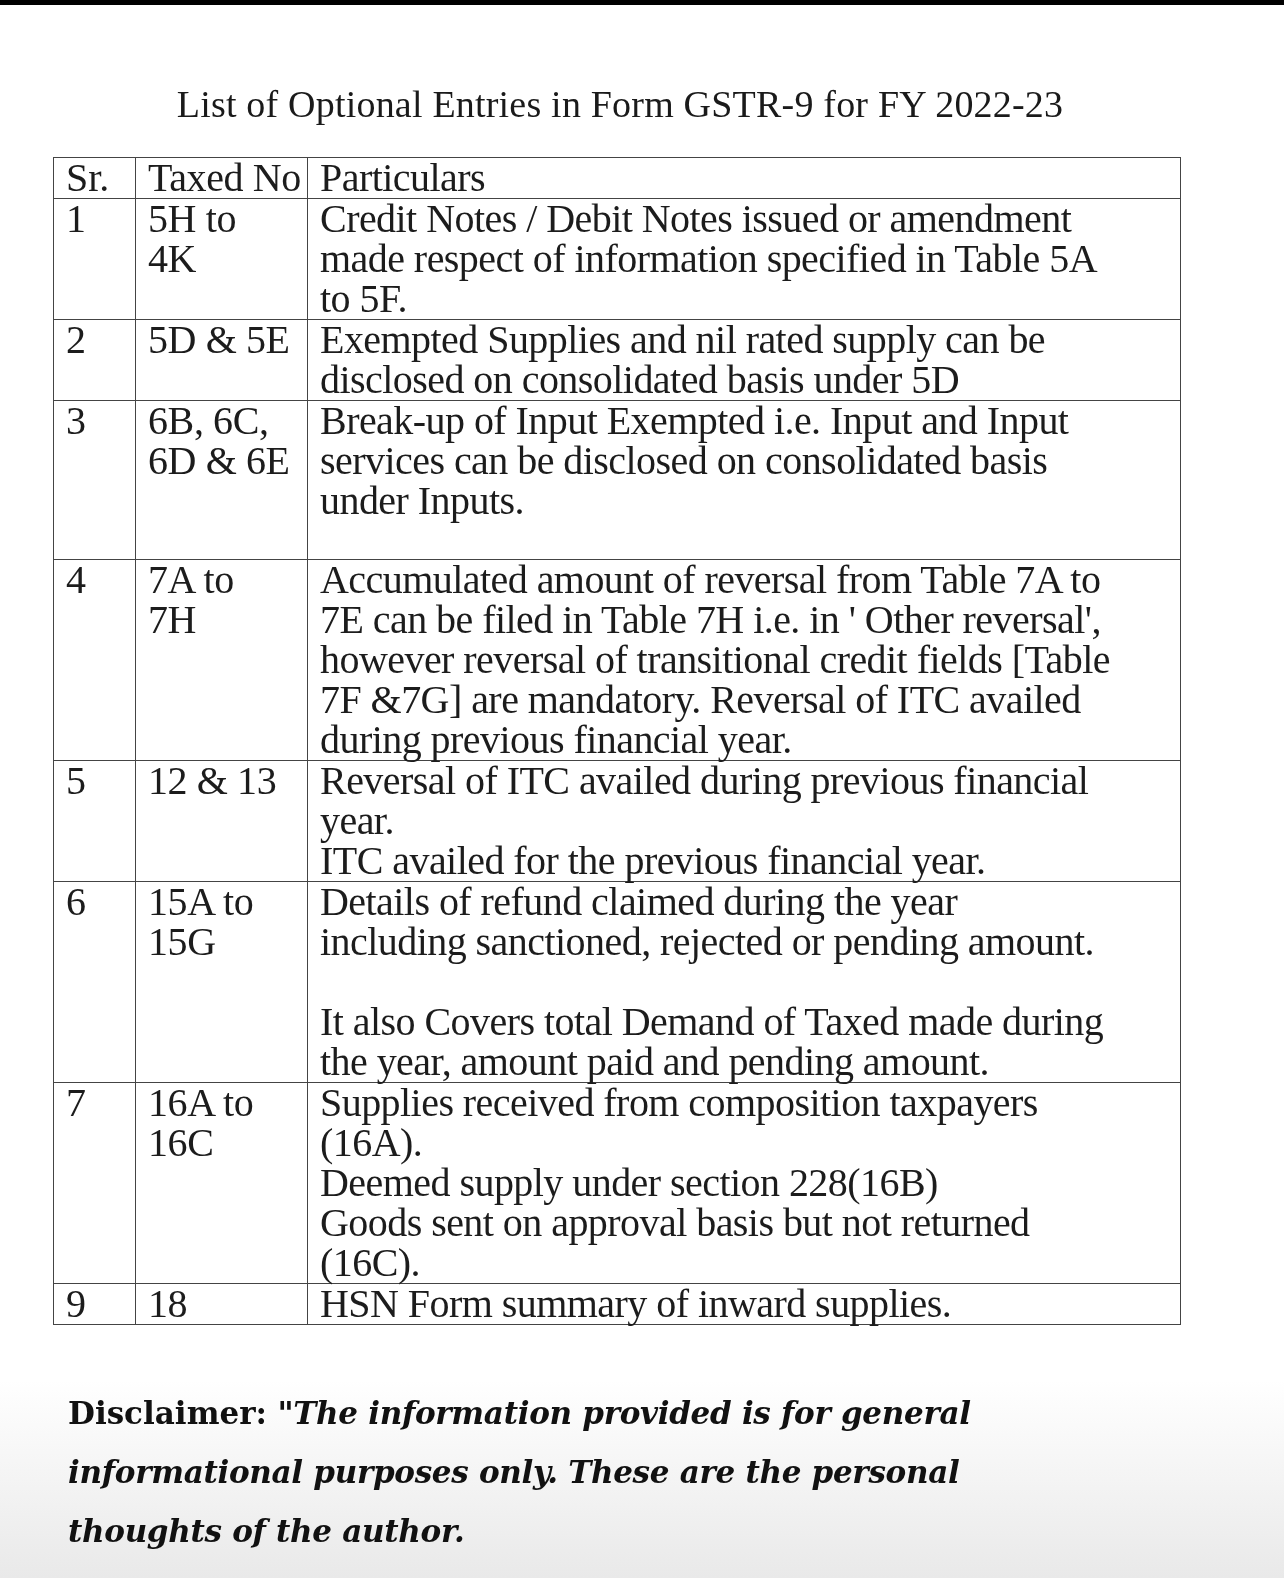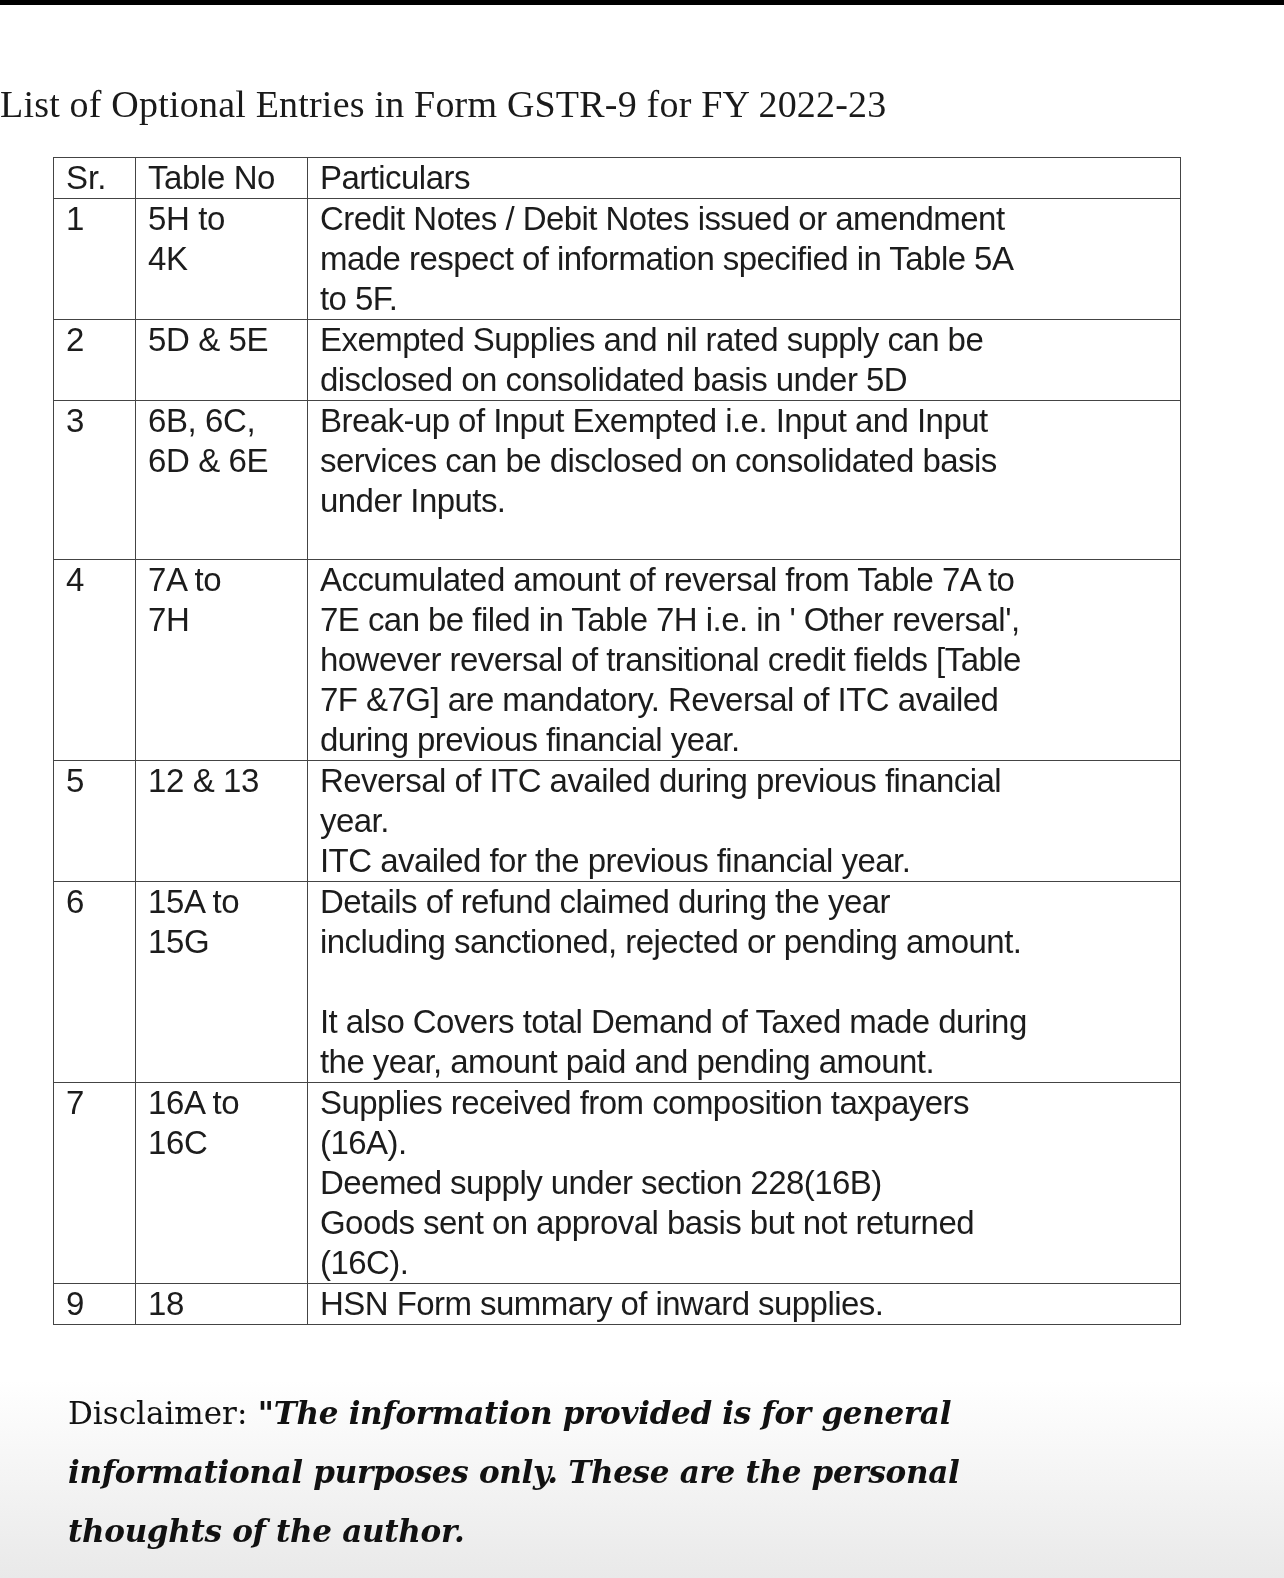--- a/index.html
+++ b/index.html
@@ -20,36 +20,36 @@
       left: 0; top: 0;
       width: 1284px;
       height: 5px;
       background: #000;
     }
     .title {
       position: absolute;
       left: 0;
       top: 82px;
       width: 1240px;
-      text-align: left;
+      text-align: center;
       font-family: "Liberation Serif", "DejaVu Serif", serif;
       font-size: 38px;
       letter-spacing: 0.2px;
       color: #1a1a1a;
       white-space: nowrap;
     }
     table.entries {
       position: absolute;
       left: 53px;
       top: 157px;
       width: 1127px;
       border-collapse: collapse;
       table-layout: fixed;
-      font-family: Liberation Sans, sans-serif;
-      font-size: 33px;
+      font-family: Liberation Serif, serif;
+      font-size: 40px;
       line-height: 40px;
       color: #1c1c1c;
     }
     table.entries td, table.entries th {
       border: 1.5px solid #444;
       vertical-align: top;
       padding: 0 0 0 12px;
       text-align: left;
       font-weight: normal;
     }
@@ -86,21 +86,21 @@
       top: 1384px;
       width: 1000px;
       font-family: "DejaVu Serif", "Liberation Serif", serif;
       font-size: 31px;
       line-height: 59px;
       font-weight: bold;
       color: #111;
     }
     .disclaimer .label {
       font-style: normal;
-      font-weight: normal;
+      font-weight: bold;
     }
     .disclaimer .body {
       font-style: italic;
       font-weight: bold;
       letter-spacing: -0.3px;
     }
   </style>
 </head>
 <body>
 
@@ -113,21 +113,21 @@
     <col class="c-sr">
     <col class="c-tab">
     <col class="c-part">
   </colgroup>
   <tbody>
       <tr class="r-head">
     <td>
           <span class="cell-text">Sr.</span>
         </td>
     <td>
-          <span class="tab-text">Table No</span>
+          <span class="tab-text">Taxed No</span>
         </td>
     <td>
           <span class="particulars-text">Particulars</span>
         </td>
   </tr>
   <tr class="r1">
     <td>
           <span class="cell-text">1</span>
         </td>
     <td>

